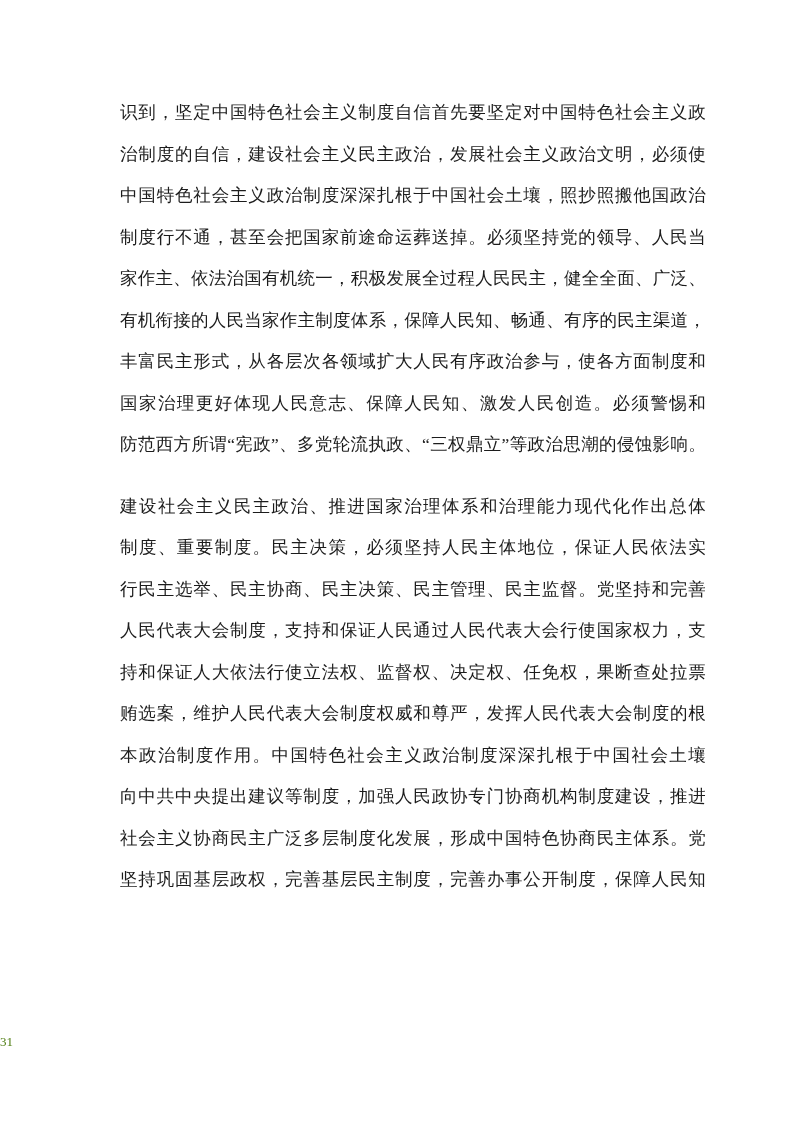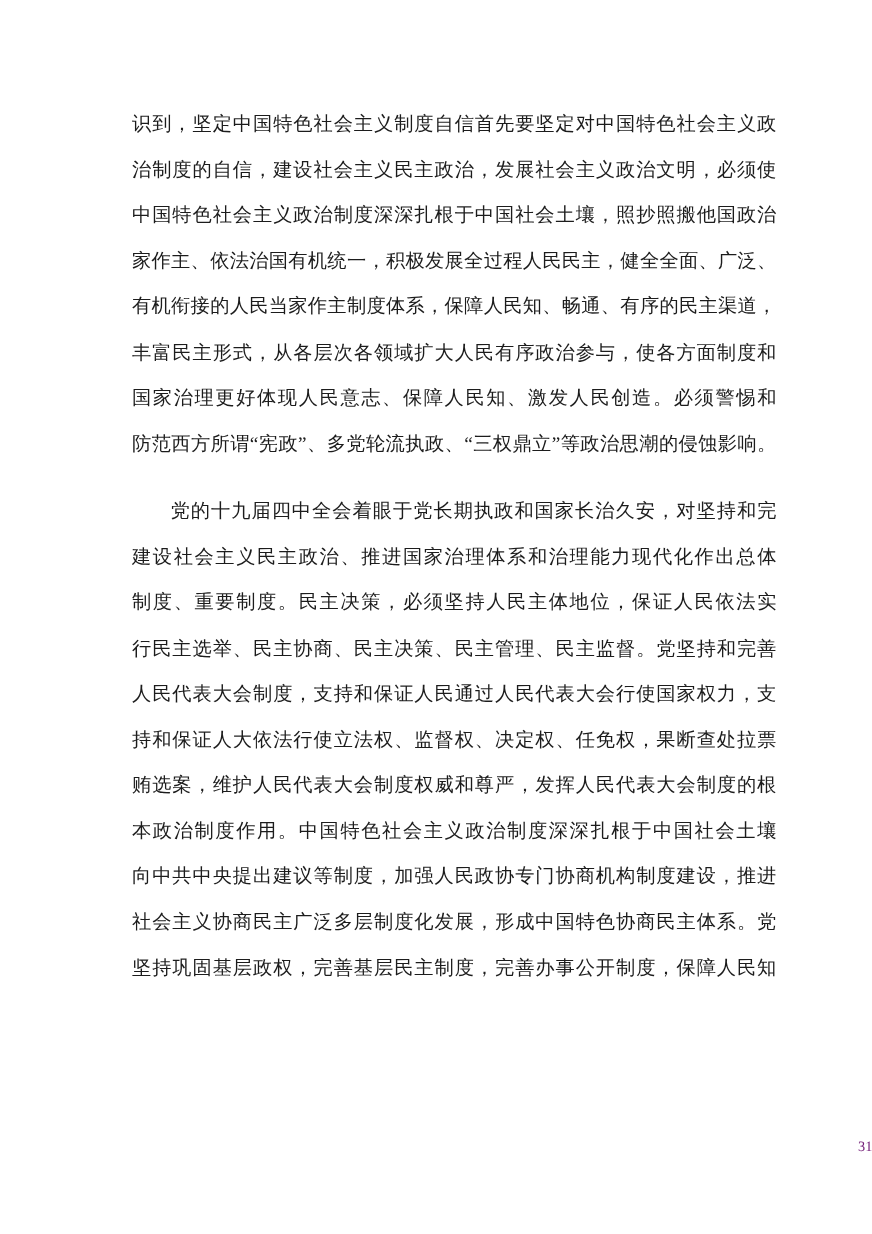--- a/index.html
+++ b/index.html
@@ -39,43 +39,43 @@
     letter-spacing: 0.2px;
   }
   .line.first-indent {
     text-indent: 2em;
   }
   .page-num {
     position: absolute;
     top: 1033px;
     left: 0;
     width: 100%;
-    text-align: right;
+    text-align: left;
     font-size: 13px;
     line-height: 18px;
-    color: #701a75;
+    color: #4d7c0f;
   }
 </style>
 </head>
 <body>
 
 <div class="page">
   <div class="text-block">
       <div class="paragraph">
         <div class="line">识到，坚定中国特色社会主义制度自信首先要坚定对中国特色社会主义政</div>
         <div class="line">治制度的自信，建设社会主义民主政治，发展社会主义政治文明，必须使</div>
         <div class="line">中国特色社会主义政治制度深深扎根于中国社会土壤，照抄照搬他国政治</div>
+        <div class="line">制度行不通，甚至会把国家前途命运葬送掉。必须坚持党的领导、人民当</div>
         <div class="line">家作主、依法治国有机统一，积极发展全过程人民民主，健全全面、广泛、</div>
         <div class="line">有机衔接的人民当家作主制度体系，保障人民知、畅通、有序的民主渠道，</div>
         <div class="line">丰富民主形式，从各层次各领域扩大人民有序政治参与，使各方面制度和</div>
         <div class="line">国家治理更好体现人民意志、保障人民知、激发人民创造。必须警惕和</div>
         <div class="line">防范西方所谓“宪政”、多党轮流执政、“三权鼎立”等政治思潮的侵蚀影响。</div>
       </div>
       <div class="paragraph">
-        <div class="line first-indent">党的十九届四中全会着眼于党长期执政和国家长治久安，对坚持和完</div>
         <div class="line">建设社会主义民主政治、推进国家治理体系和治理能力现代化作出总体</div>
         <div class="line">制度、重要制度。民主决策，必须坚持人民主体地位，保证人民依法实</div>
         <div class="line">行民主选举、民主协商、民主决策、民主管理、民主监督。党坚持和完善</div>
         <div class="line">人民代表大会制度，支持和保证人民通过人民代表大会行使国家权力，支</div>
         <div class="line">持和保证人大依法行使立法权、监督权、决定权、任免权，果断查处拉票</div>
         <div class="line">贿选案，维护人民代表大会制度权威和尊严，发挥人民代表大会制度的根</div>
         <div class="line">本政治制度作用。中国特色社会主义政治制度深深扎根于中国社会土壤</div>
         <div class="line">向中共中央提出建议等制度，加强人民政协专门协商机构制度建设，推进</div>
         <div class="line">社会主义协商民主广泛多层制度化发展，形成中国特色协商民主体系。党</div>
         <div class="line">坚持巩固基层政权，完善基层民主制度，完善办事公开制度，保障人民知</div>

